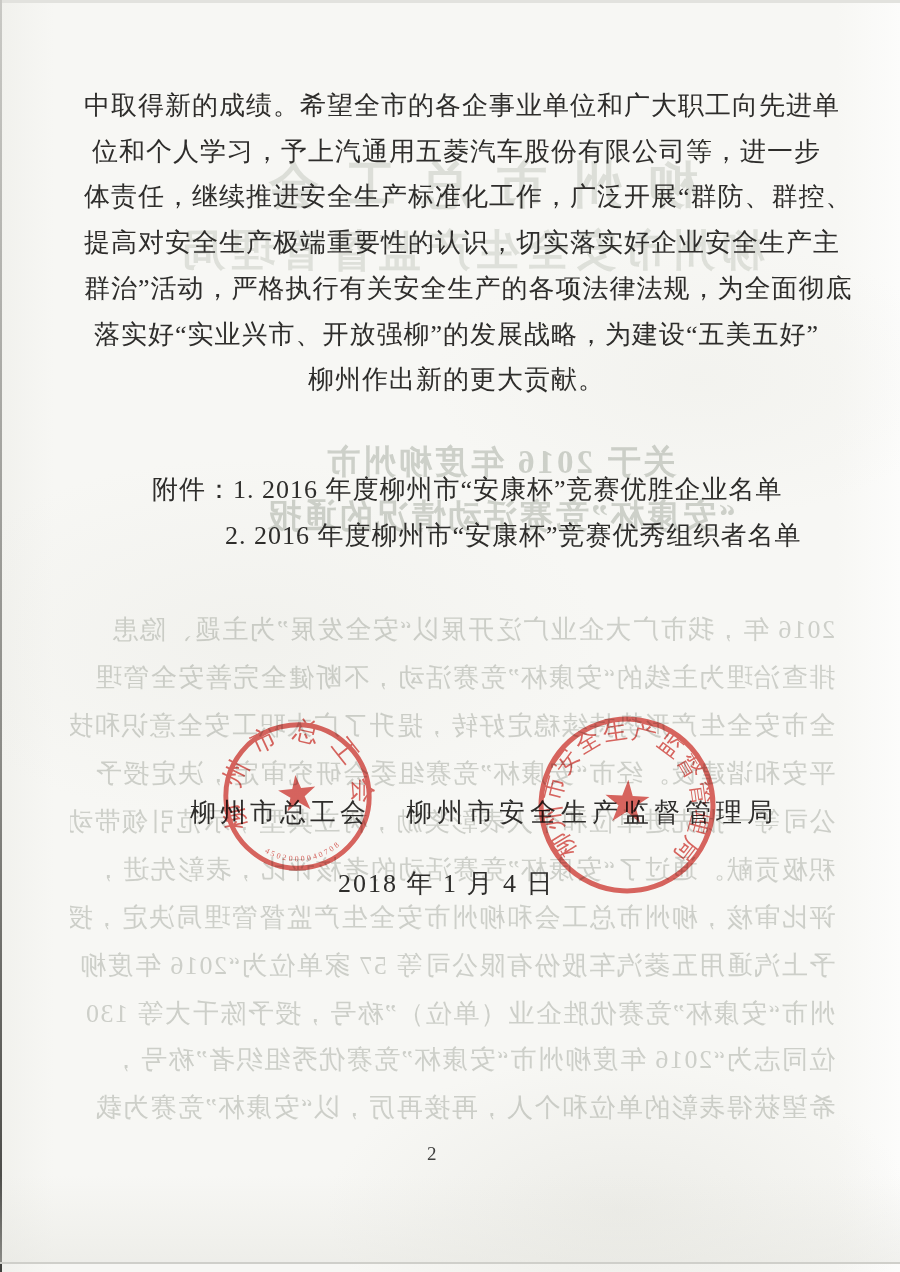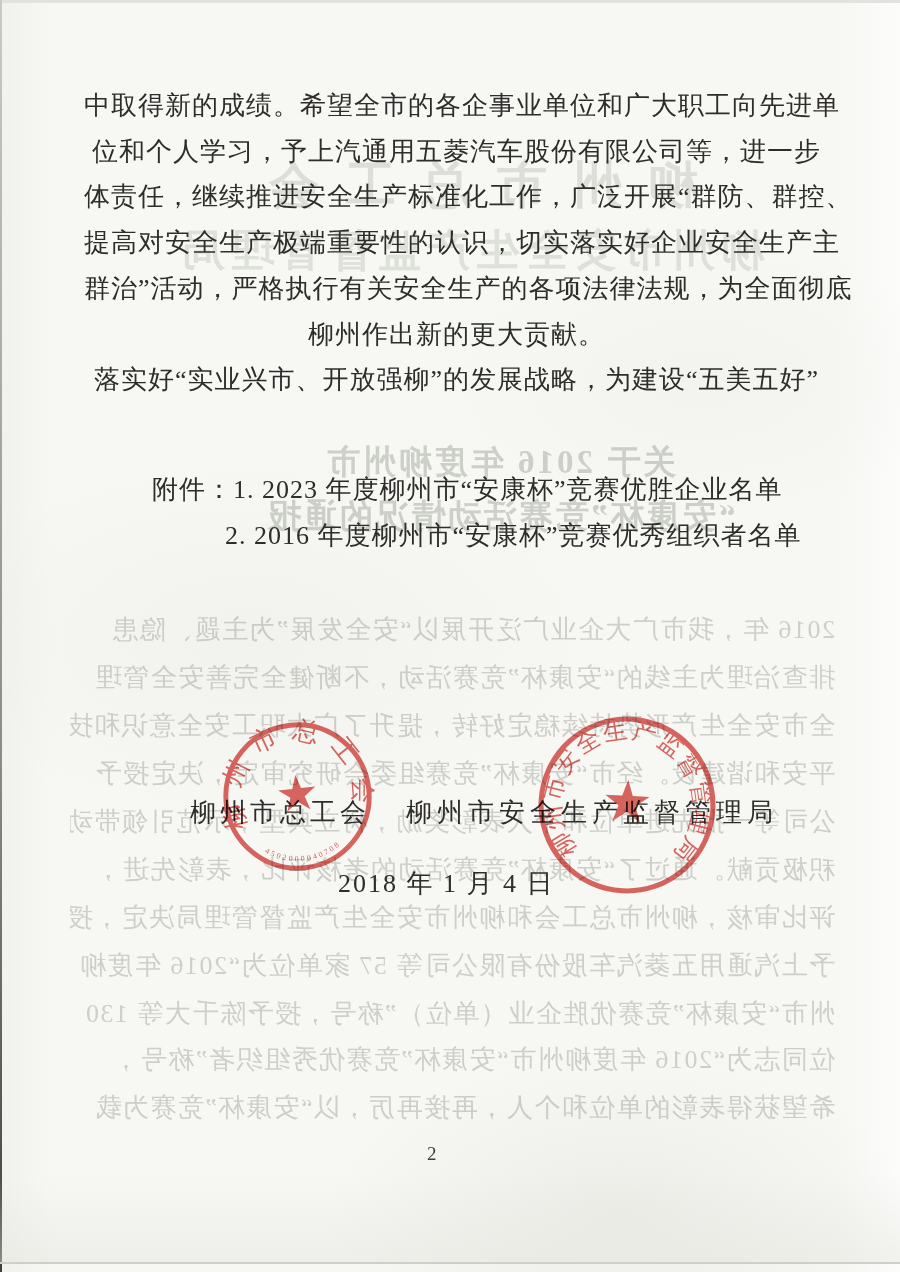--- a/index.html
+++ b/index.html
@@ -76,26 +76,26 @@
     <div class="b-body" style="top:1042px">位同志为“2016 年度柳州市“安康杯”竞赛优秀组织者”称号，</div>
     <div class="b-body" style="top:1090px">希望获得表彰的单位和个人，再接再厉，以“安康杯”竞赛为载</div>
   </div>
 
   <div class="body-block ink">
     <div>中取得新的成绩。希望全市的各企事业单位和广大职工向先进单</div>
     <div>位和个人学习，予上汽通用五菱汽车股份有限公司等，进一步</div>
     <div>体责任，继续推进安全生产标准化工作，广泛开展“群防、群控、</div>
     <div>提高对安全生产极端重要性的认识，切实落实好企业安全生产主</div>
     <div>群治”活动，严格执行有关安全生产的各项法律法规，为全面彻底</div>
+    <div>落实好“实业兴市、开放强柳”的发展战略，为建设“五美五好”</div>
     <div>柳州作出新的更大贡献。</div>
-    <div>落实好“实业兴市、开放强柳”的发展战略，为建设“五美五好”</div>
   </div>
 
   <div class="attach-block ink">
-    <div class="attach-line-1">附件：1. 2023 年度柳州市“安康杯”竞赛优胜企业名单</div>
+    <div class="attach-line-1">附件：1. 2016 年度柳州市“安康杯”竞赛优胜企业名单</div>
     <div class="attach-line-2">2. 2016 年度柳州市“安康杯”竞赛优秀组织者名单</div>
   </div>
 
   <div class="sig-left ink">柳州市总工会</div>
   <div class="sig-right ink">柳州市安全生产监督管理局</div>
   <div class="sig-date ink">2018 年 1 月 4 日</div>
 
   <div class="page-num">2</div>
 
   <svg class="stamp stamp-left" viewBox="0 0 160 160">

